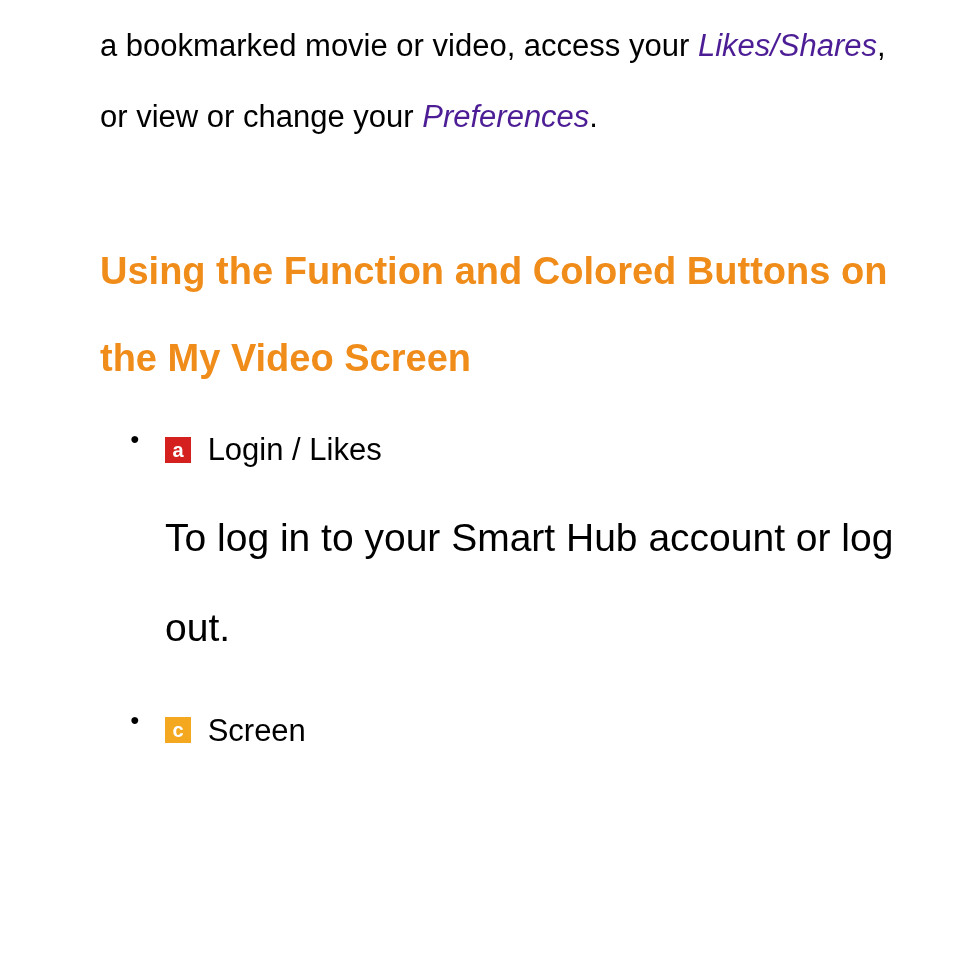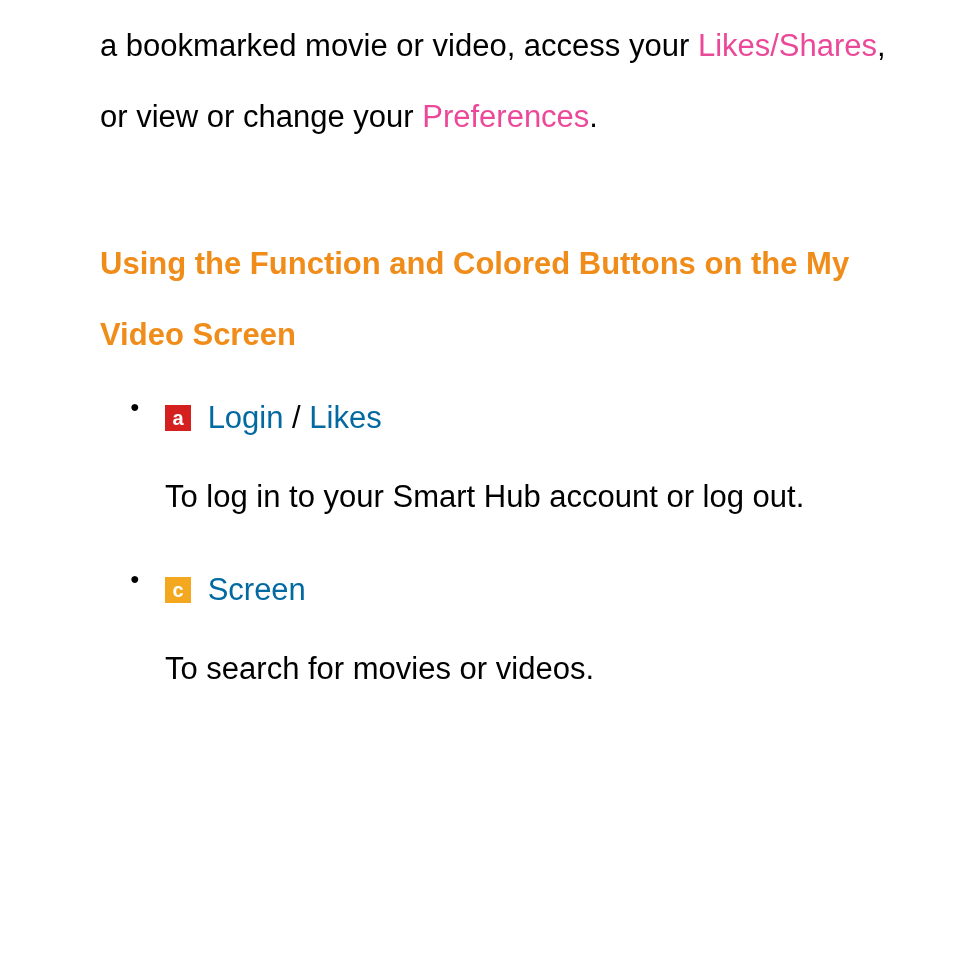--- a/index.html
+++ b/index.html
@@ -18,24 +18,25 @@
     .content {
       padding: 10px 50px 0 100px;
     }
     .intro-para {
       font-size: 31px;
       line-height: 2.3;
       color: #000000;
       margin-bottom: 75px;
     }
     .link-text {
-      color: #ec4899;
+      color: #4c1d95;
+      font-style: italic;
     }
     .section-heading {
-      font-size: 31px;
+      font-size: 38px;
       line-height: 2.3;
       color: #f08c1a;
       margin-bottom: 20px;
     }
     .bullet-list {
       list-style: none;
       padding-left: 30px;
     }
     .bullet-item {
       position: relative;
@@ -69,27 +70,27 @@
       position: relative;
       top: -2px;
     }
     .badge-a {
       background: #d4201f;
     }
     .badge-c {
       background: #f3a81f;
     }
     .item-title {
-      color: #0369a1;
+      color: #000000;
     }
     .item-sep {
       color: #000000;
     }
     .item-desc {
-      font-size: 31px;
+      font-size: 39px;
       line-height: 2.3;
       color: #000000;
     }
   </style>
 </head>
 <body>
 
 <div class="content">
 
   <p class="intro-para">
@@ -106,18 +107,17 @@
         <span class="item-title">Login</span><span class="item-sep"> / </span><span class="item-title">Likes</span>
       </div>
       <div class="item-desc">To log in to your Smart Hub account or log out.</div>
     </li>
 
     <li class="bullet-item">
       <div class="item-head">
         <span class="badge badge-c">c</span>
         <span class="item-title">Screen</span><span class="item-sep"></span><span class="item-title"></span>
       </div>
-      <div class="item-desc">To search for movies or videos.</div>
     </li>
 
   </ul>
 
 </div>
 
 </body></html>

